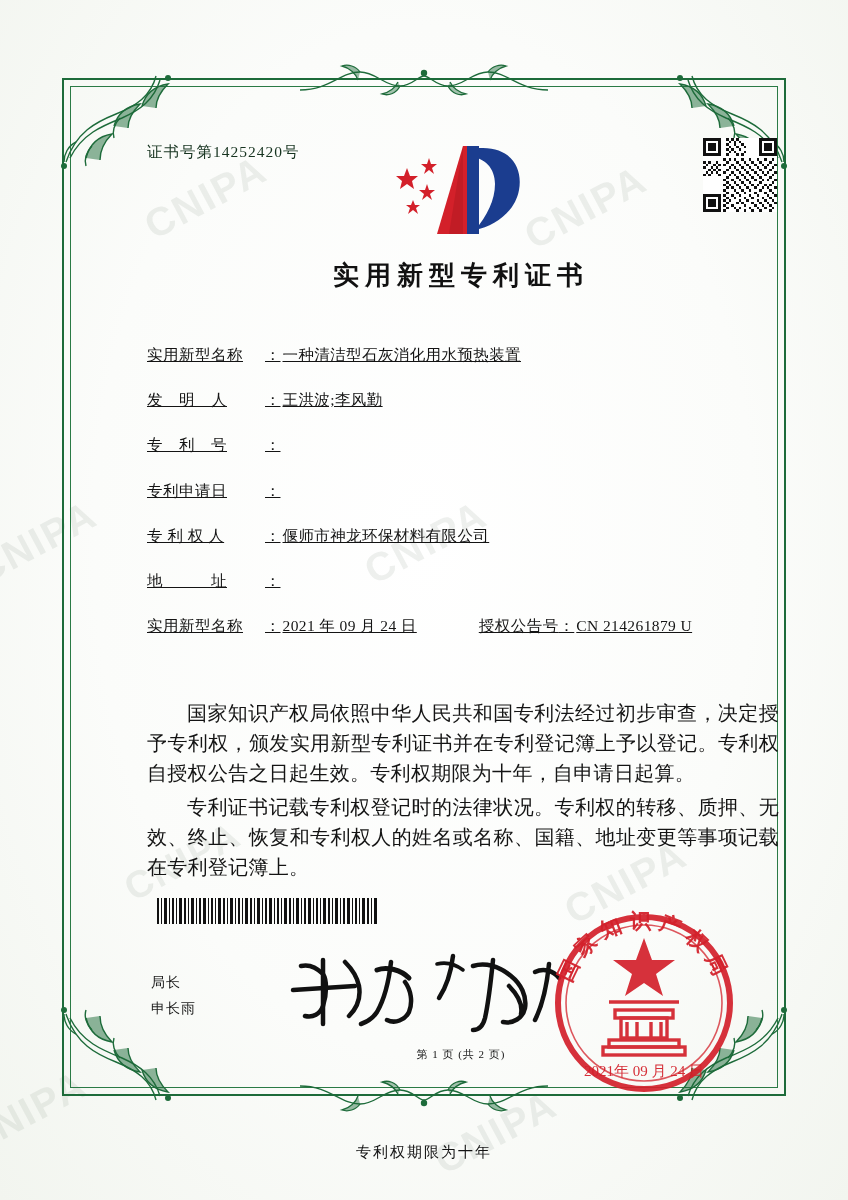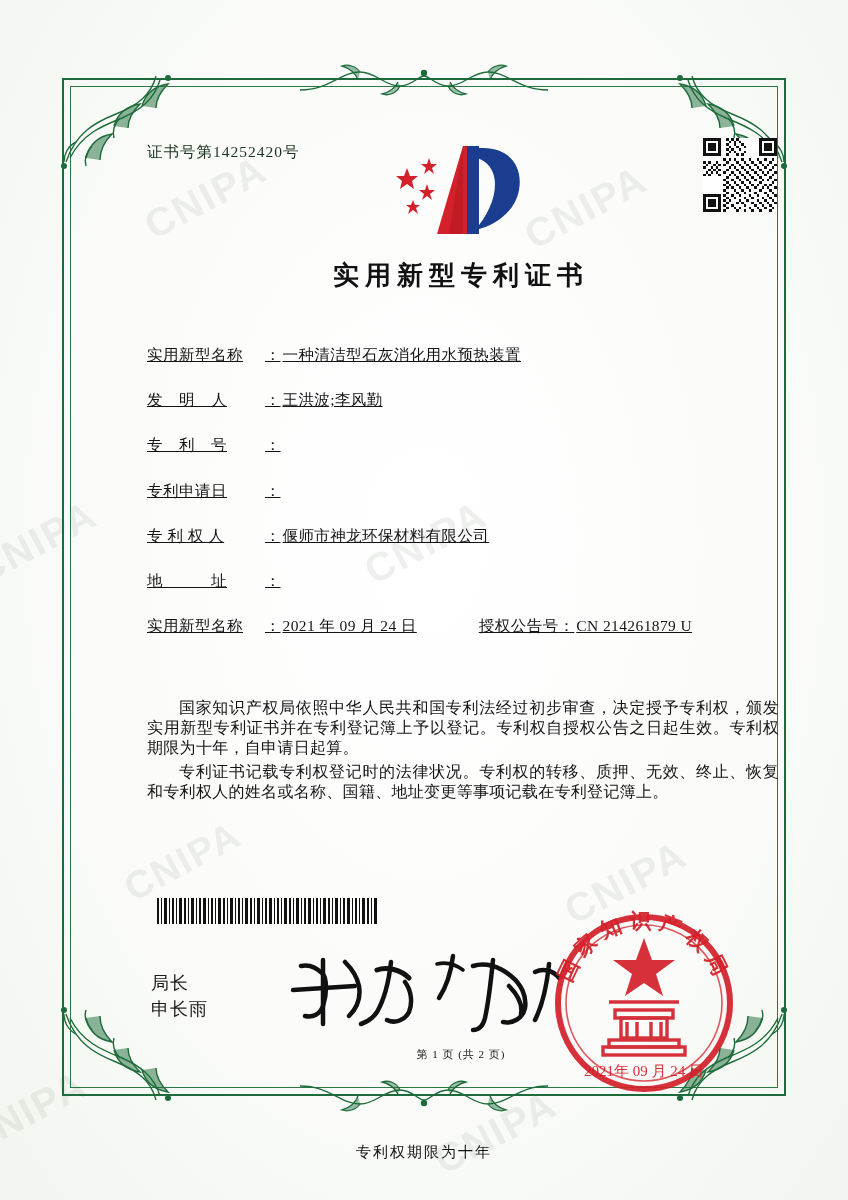--- a/index.html
+++ b/index.html
@@ -172,22 +172,22 @@
   .second-label {
     margin-left: 62px;
     letter-spacing: 0.5px;
   }
 
   .paragraphs {
     position: absolute;
     left: 40px;
     top: 612px;
     width: 632px;
-    font-size: 16px;
-    line-height: 20px;
+    font-size: 20px;
+    line-height: 30px;
     text-align: justify;
     color: #141414;
   }
   .paragraphs p {
     margin: 0 0 4px 0;
     text-indent: 2em;
     letter-spacing: 0.3px;
   }
 
   
@@ -198,21 +198,21 @@
     width: 222px;
     height: 26px;
   }
   .barcode svg { display: block; }
 
   
   .sign-block {
     position: absolute;
     left: 44px;
     top: 884px;
-    font-size: 18px;
+    font-size: 14px;
     line-height: 26px;
     letter-spacing: 1px;
   }
   .signature-img {
     position: absolute;
     left: 180px;
     top: 860px;
     width: 300px;
     height: 90px;
     color: #0f0f0f;

